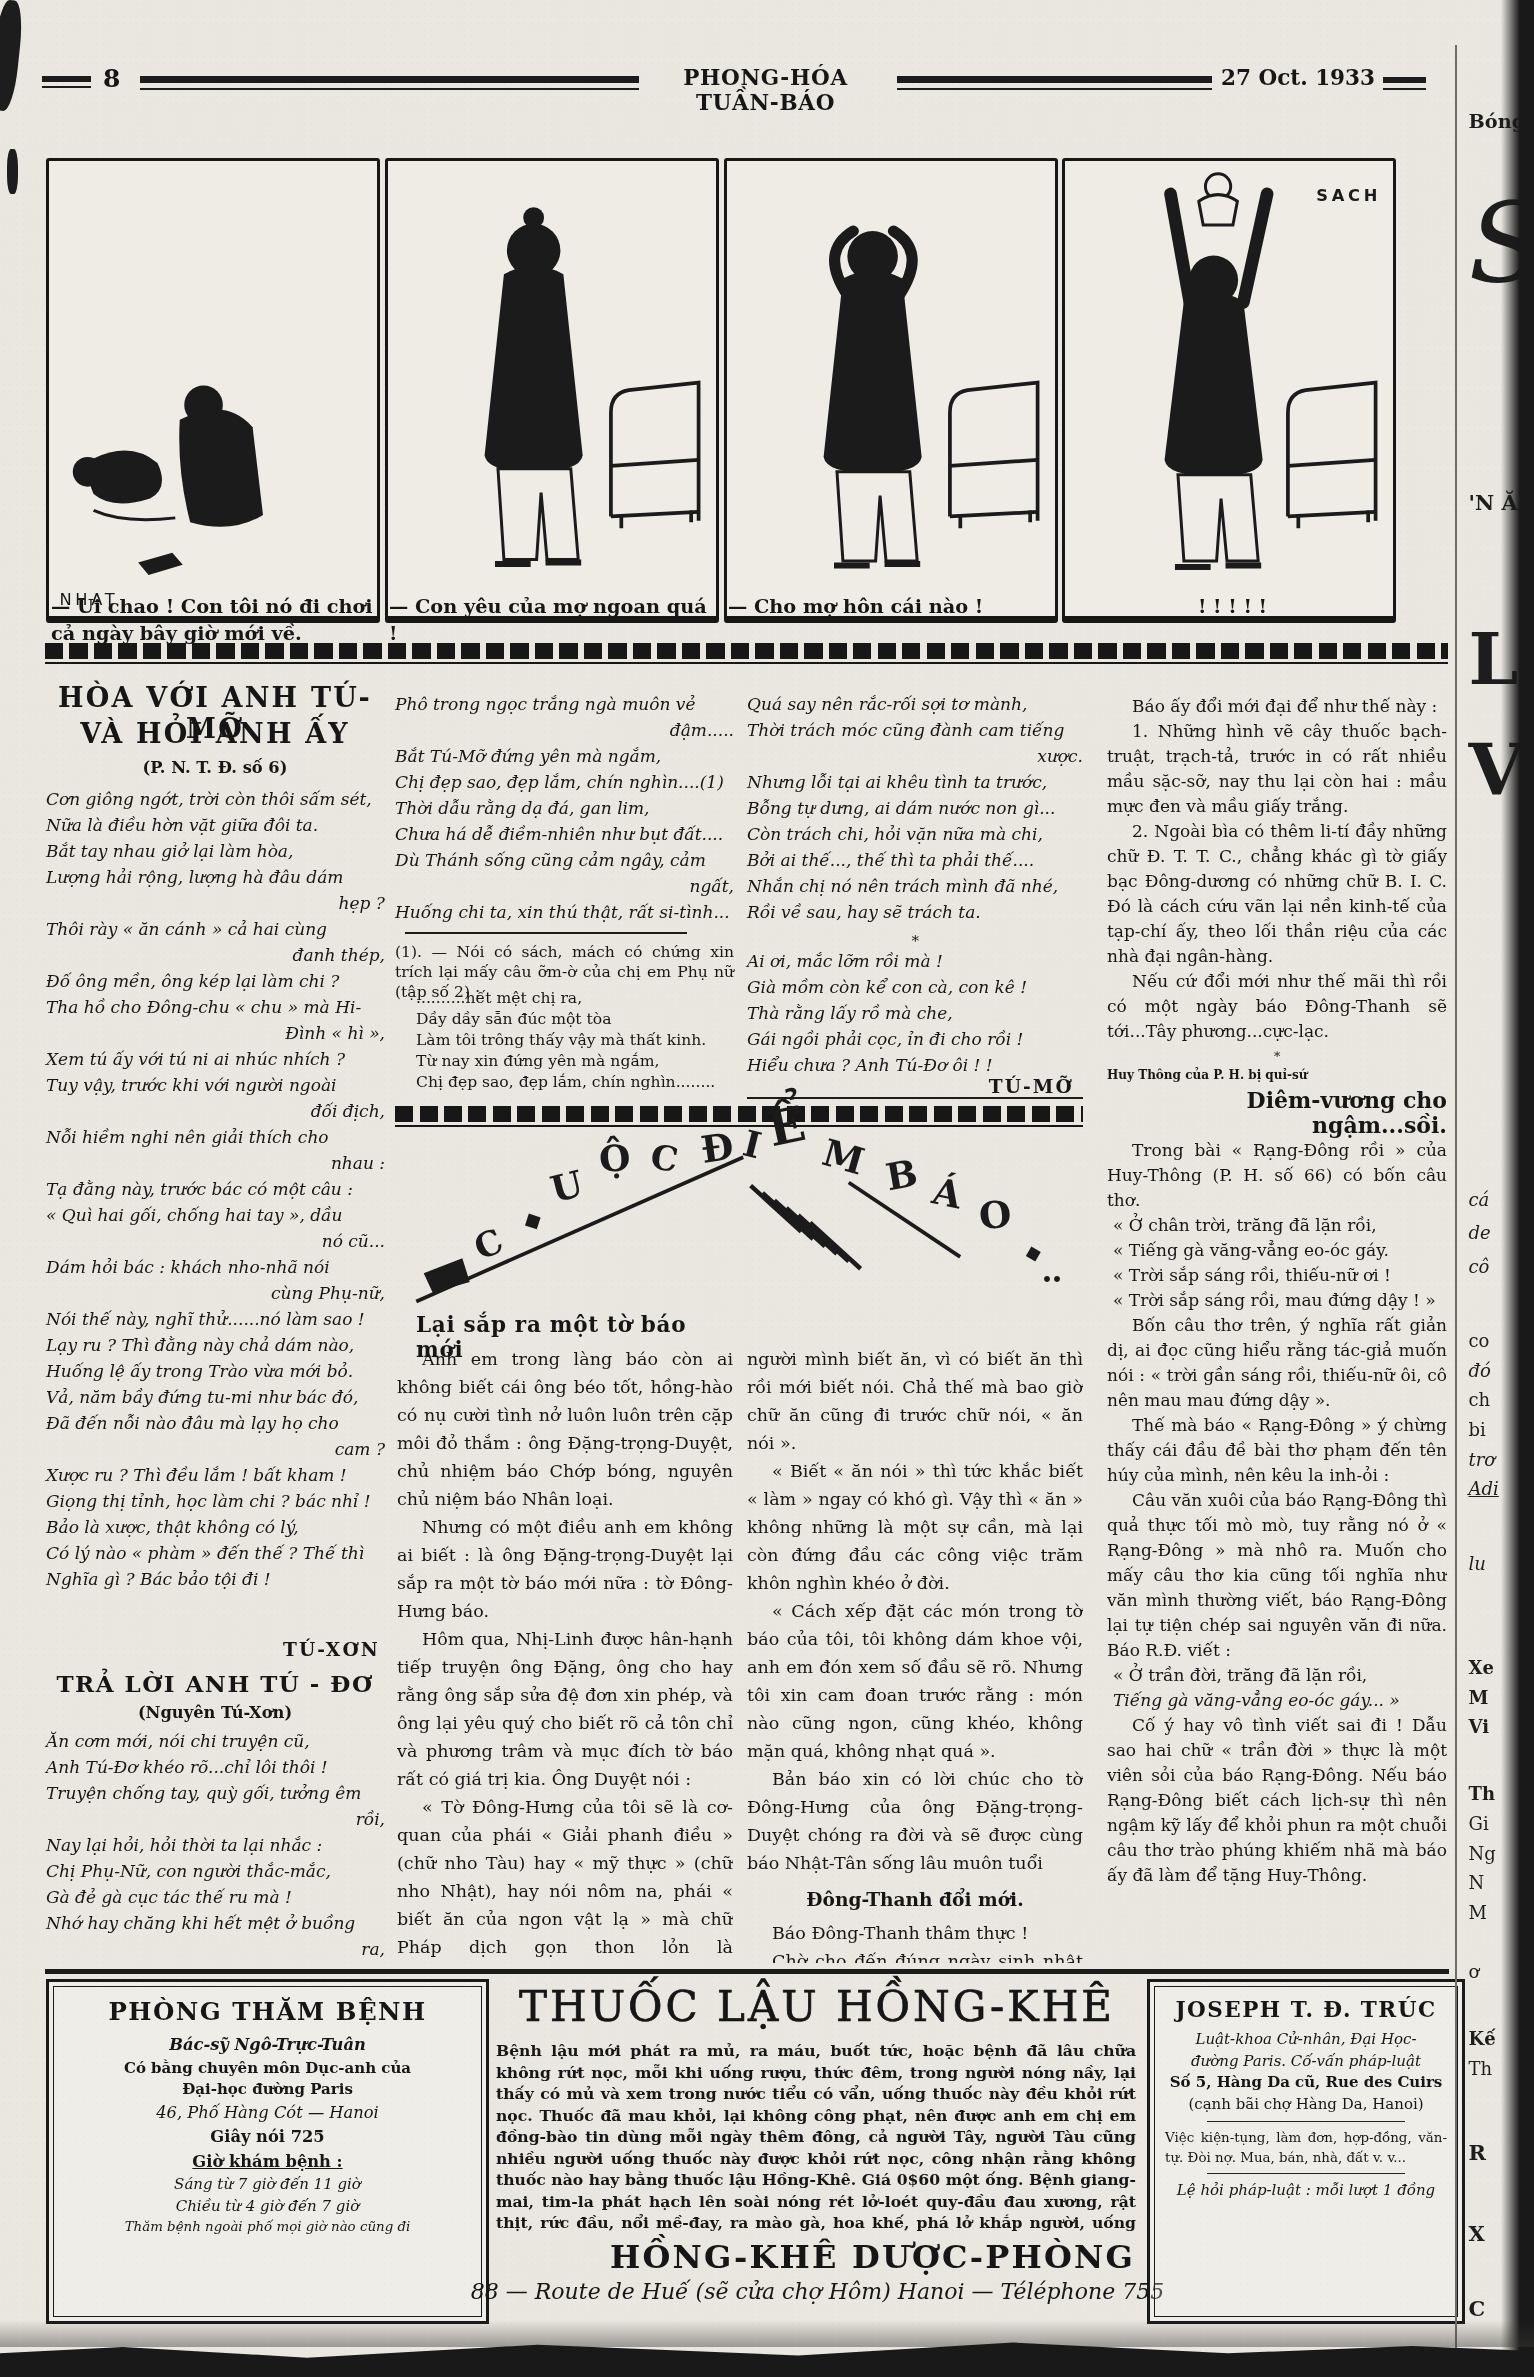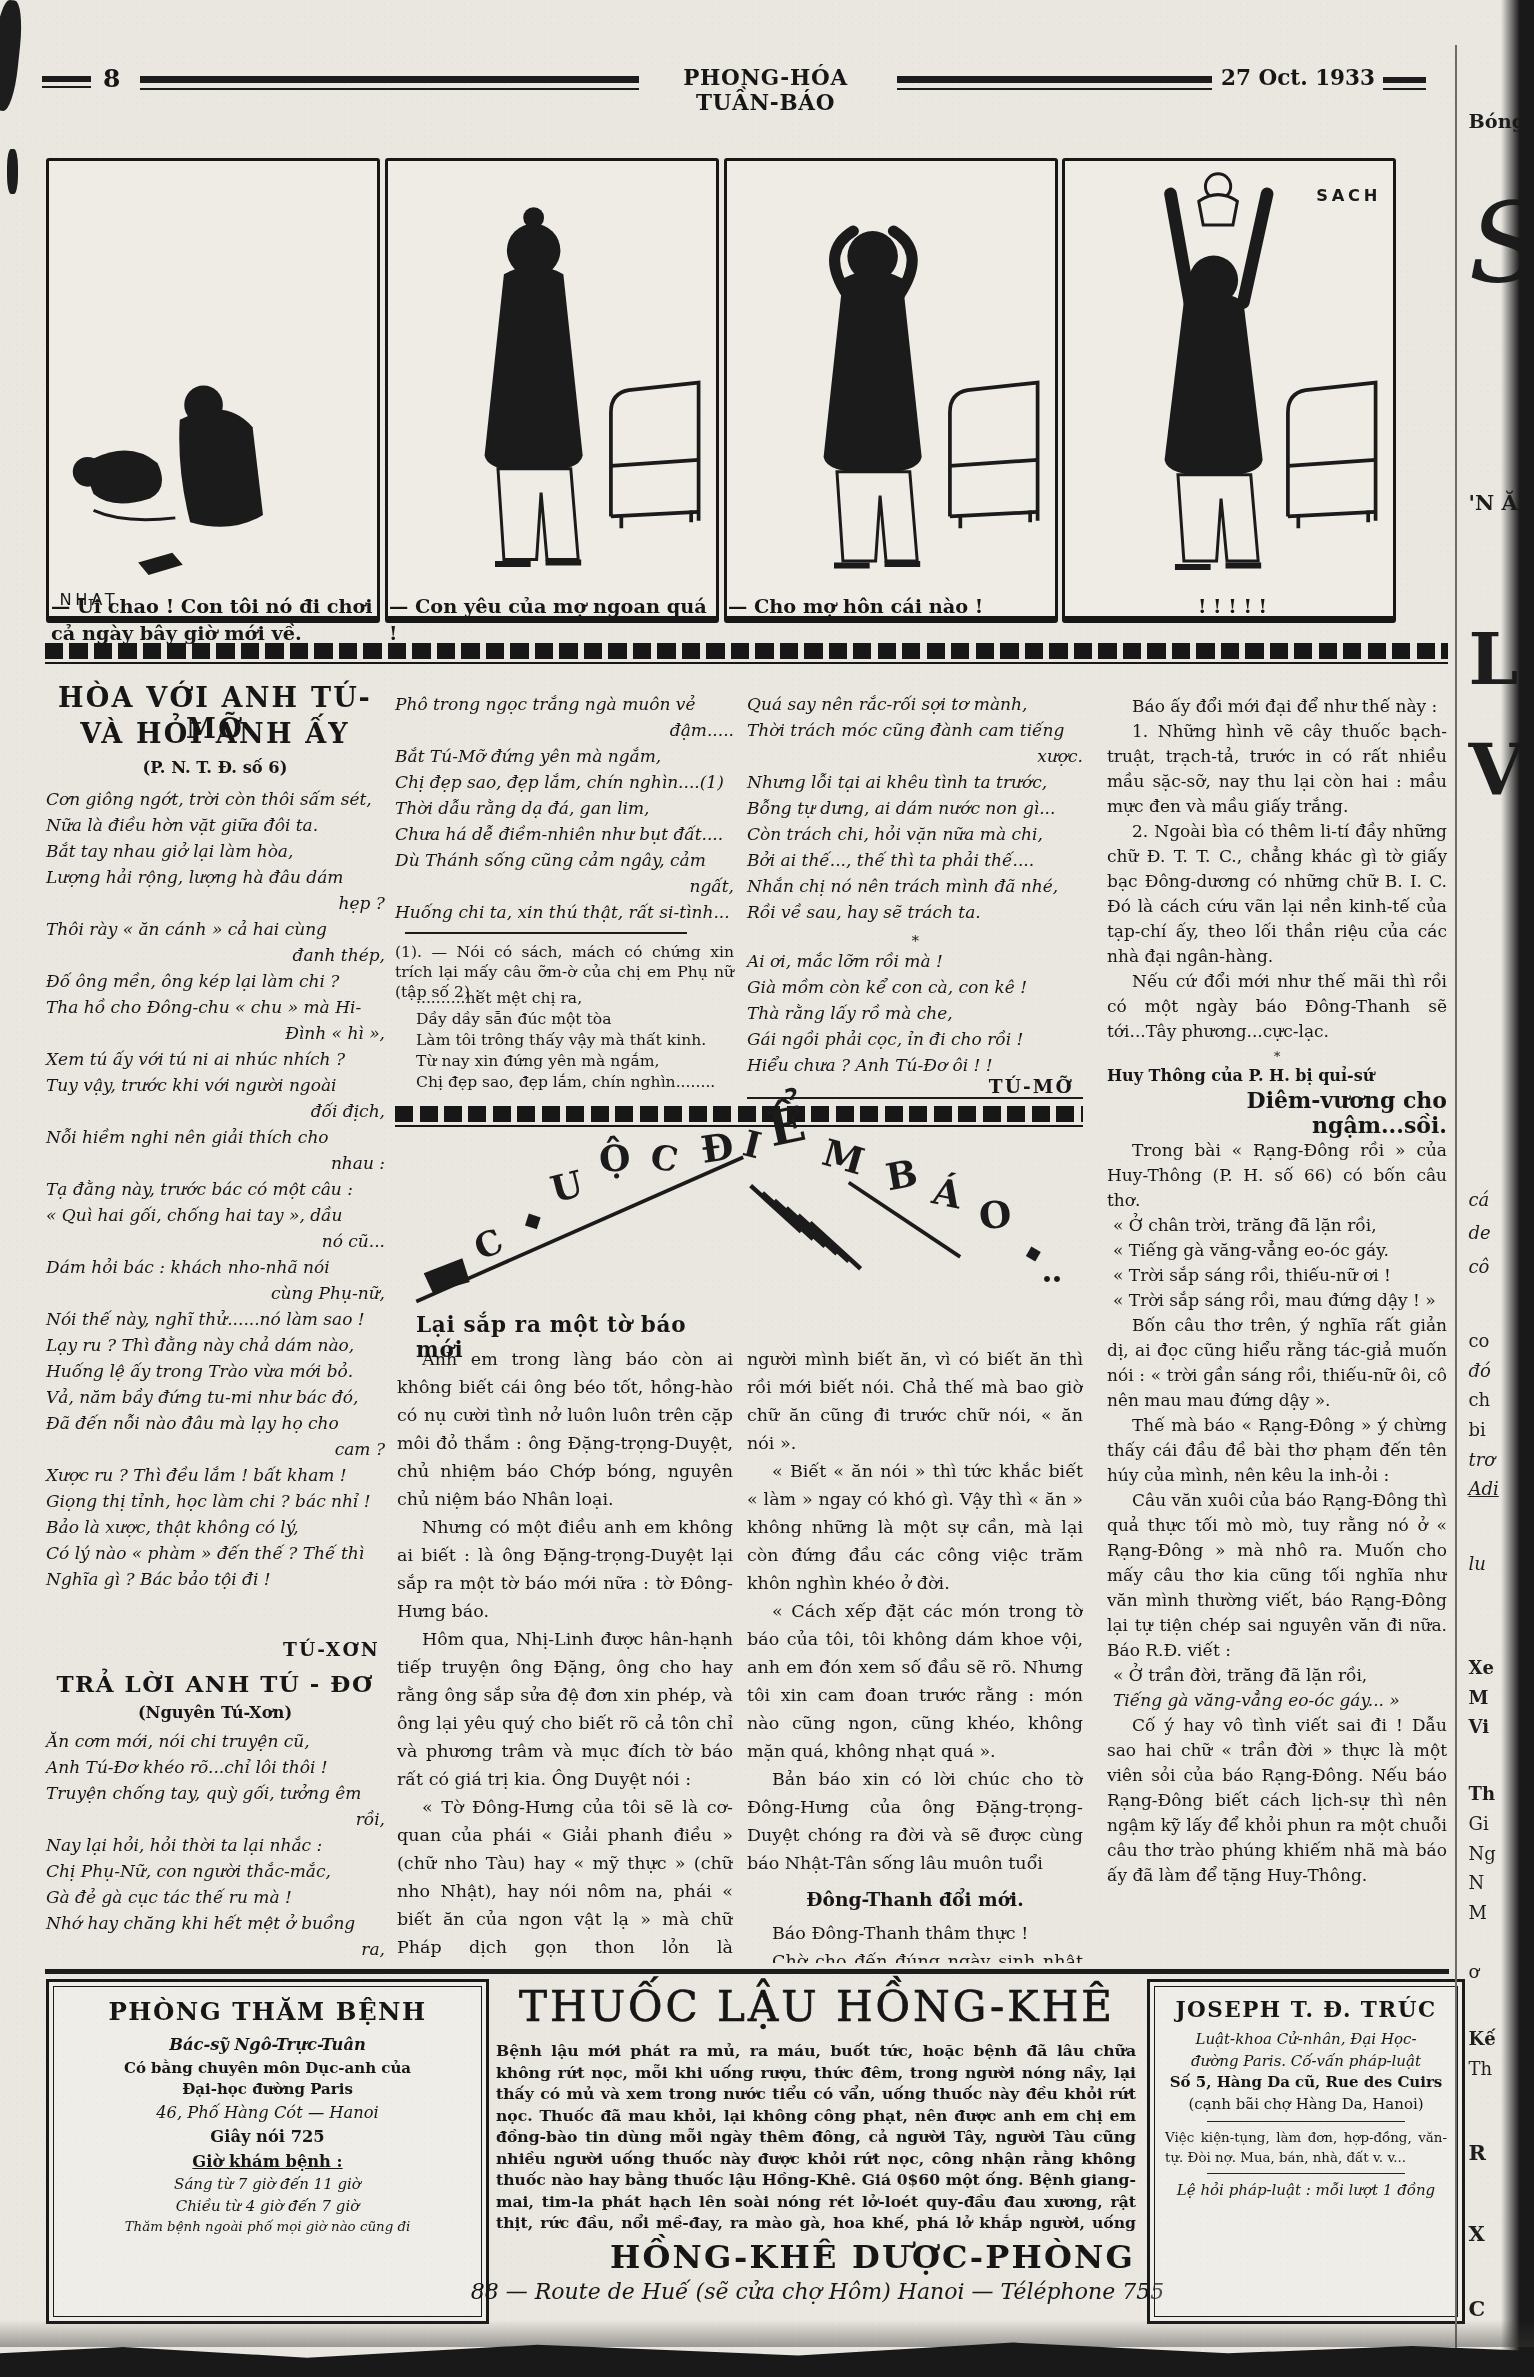--- a/index.html
+++ b/index.html
@@ -39,21 +39,21 @@
   .fn{position:absolute;font-size:15.6px;line-height:20px;text-align:justify;}
   .fnverse{position:absolute;font-size:15.6px;line-height:21px;}
   .fnrule{position:absolute;height:1.5px;background:#1c1c1c;}
   
   .body{position:absolute;font-size:17px;line-height:25px;overflow:hidden;}
   .body .p{text-indent:25px;text-align:justify;}
   .body .p0{text-align:justify;}
   .body .pi{font-style:italic;text-align:justify;}
   .body .v{padding-left:6px;}
   .body .vi{padding-left:6px;font-style:italic;}
-  .body .bh{font-weight:bold;font-size:16px;}
+  .body .bh{font-weight:bold;font-size:12px;}
   .body .bh2{font-weight:bold;font-size:22px;text-align:right;}
   .body .ch{font-weight:bold;font-size:18.6px;text-align:center;padding:9px 0 4.5px 0;}
   .body .orn{text-align:center;font-size:12.6px;line-height:19.3px;}
   .fheading{position:absolute;font-weight:bold;font-size:21.5px;letter-spacing:0.7px;}
   
   .deco-letters{position:absolute;inset:0;pointer-events:none;}
   .deco-letters>div{position:absolute;font-weight:bold;font-family:"DejaVu Serif",serif;color:#1b1b1b;}
   
   .adbox{position:absolute;border:3px solid #1a1a1a;background:rgba(255,255,255,.25);}
   .adbox .inner{position:absolute;inset:3.7px;border:0.7px solid #1a1a1a;padding:7.4px 10.4px;box-sizing:border-box;}

